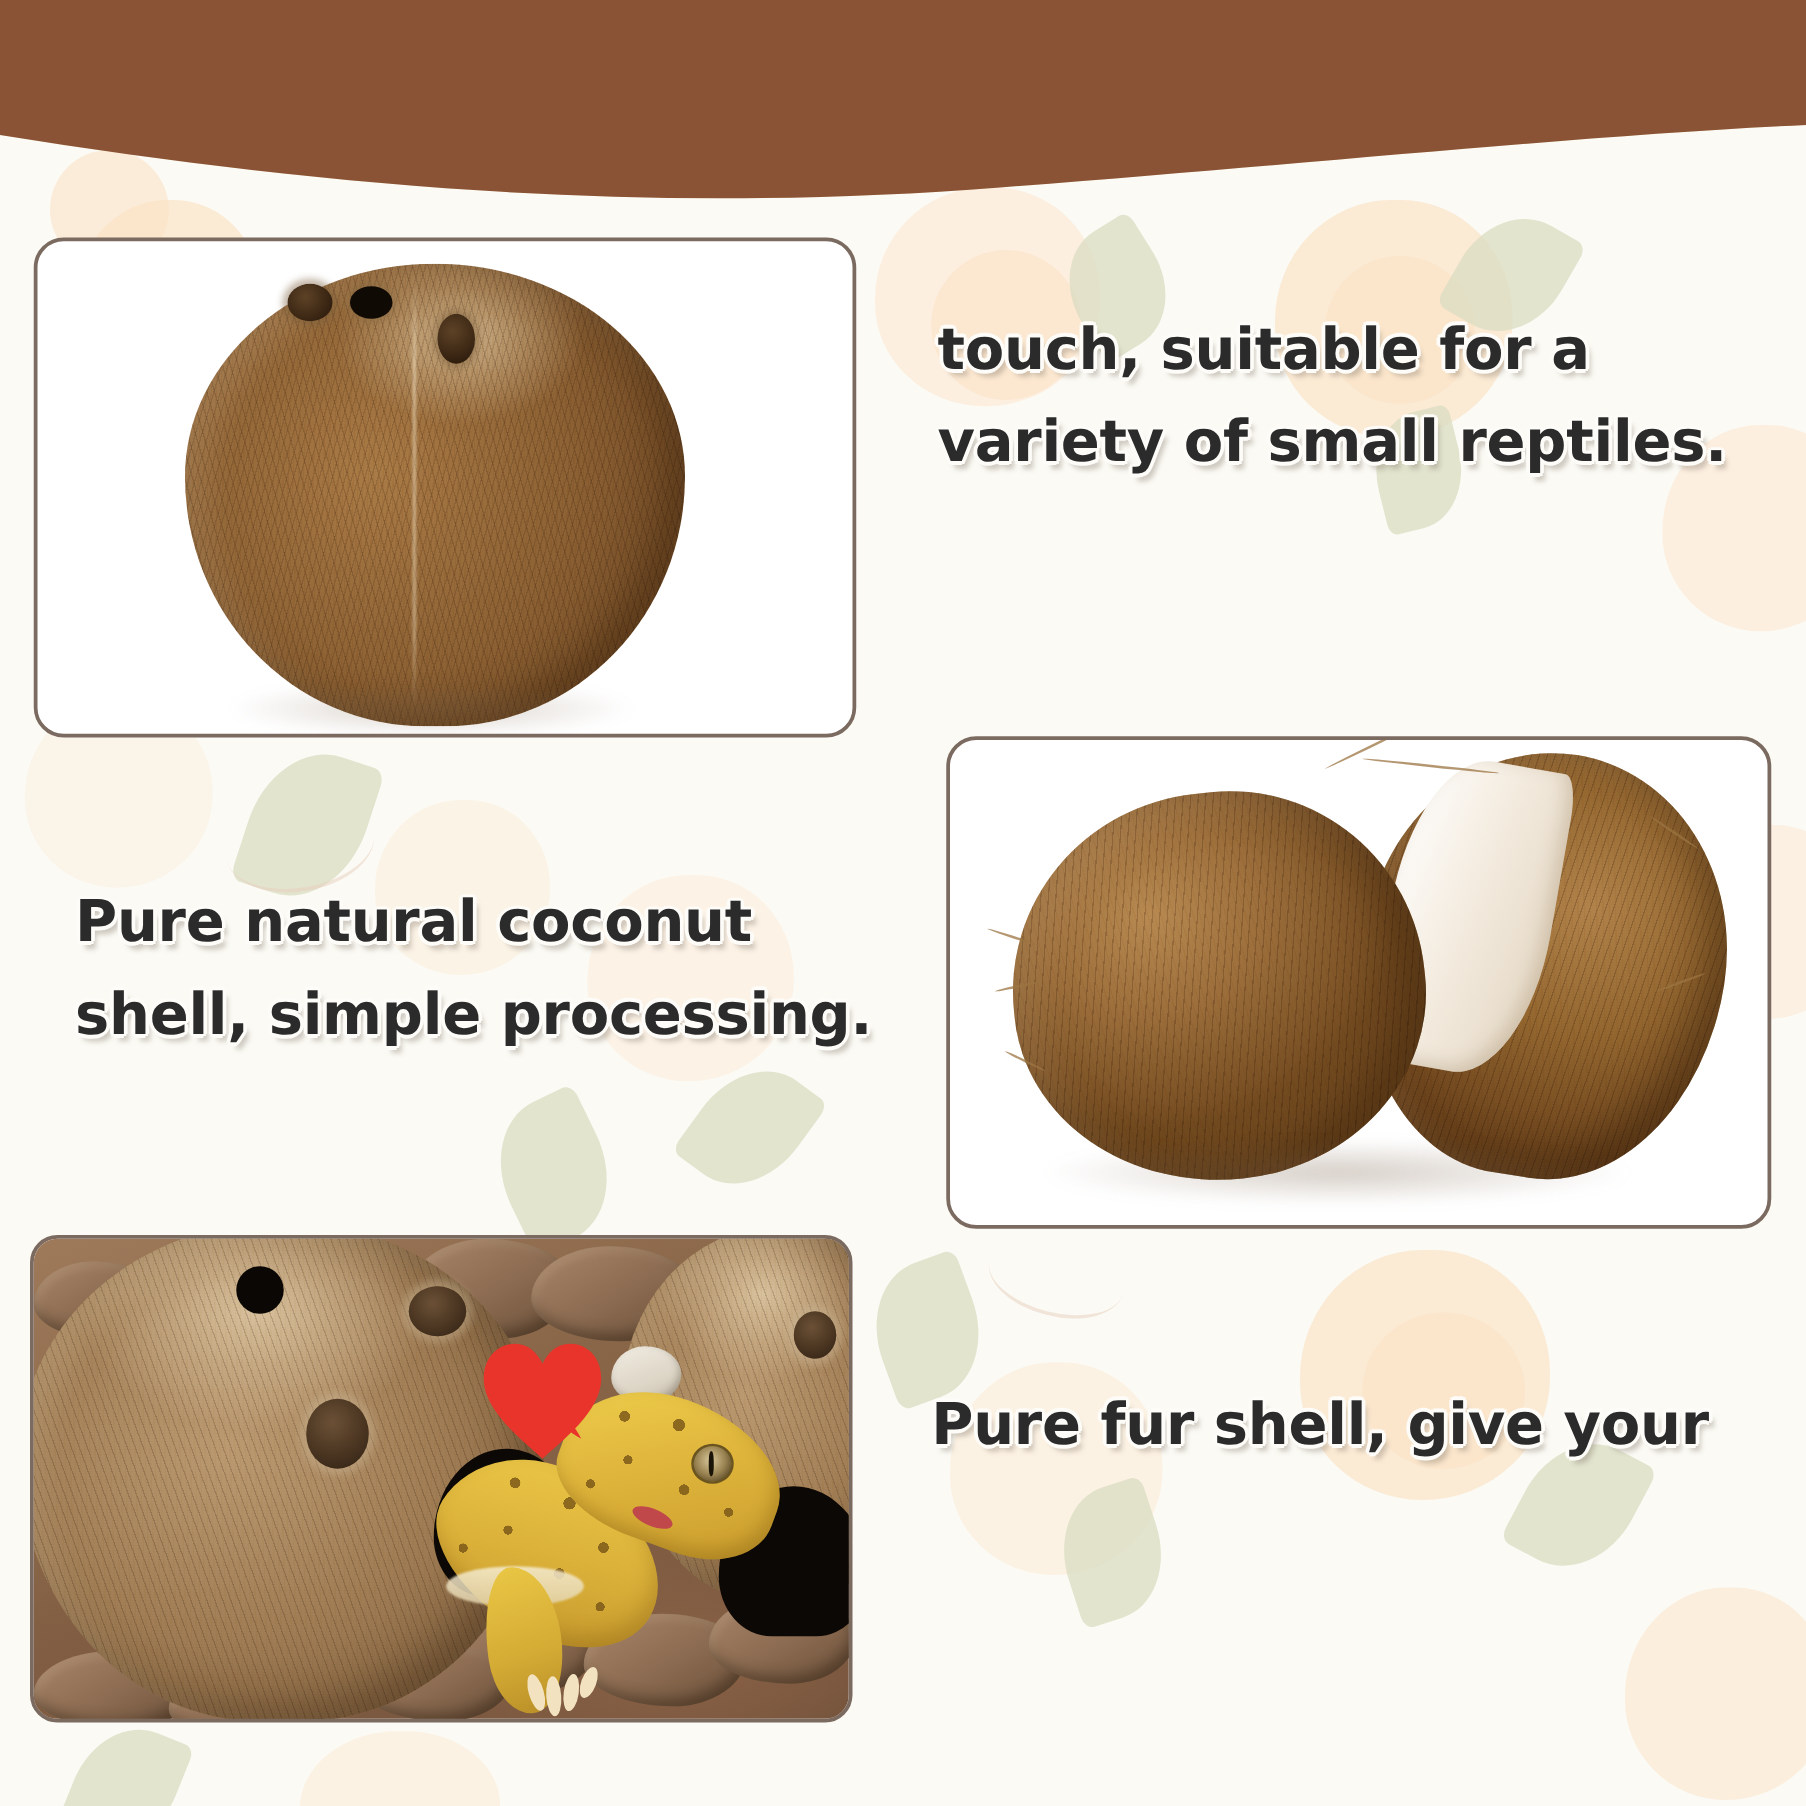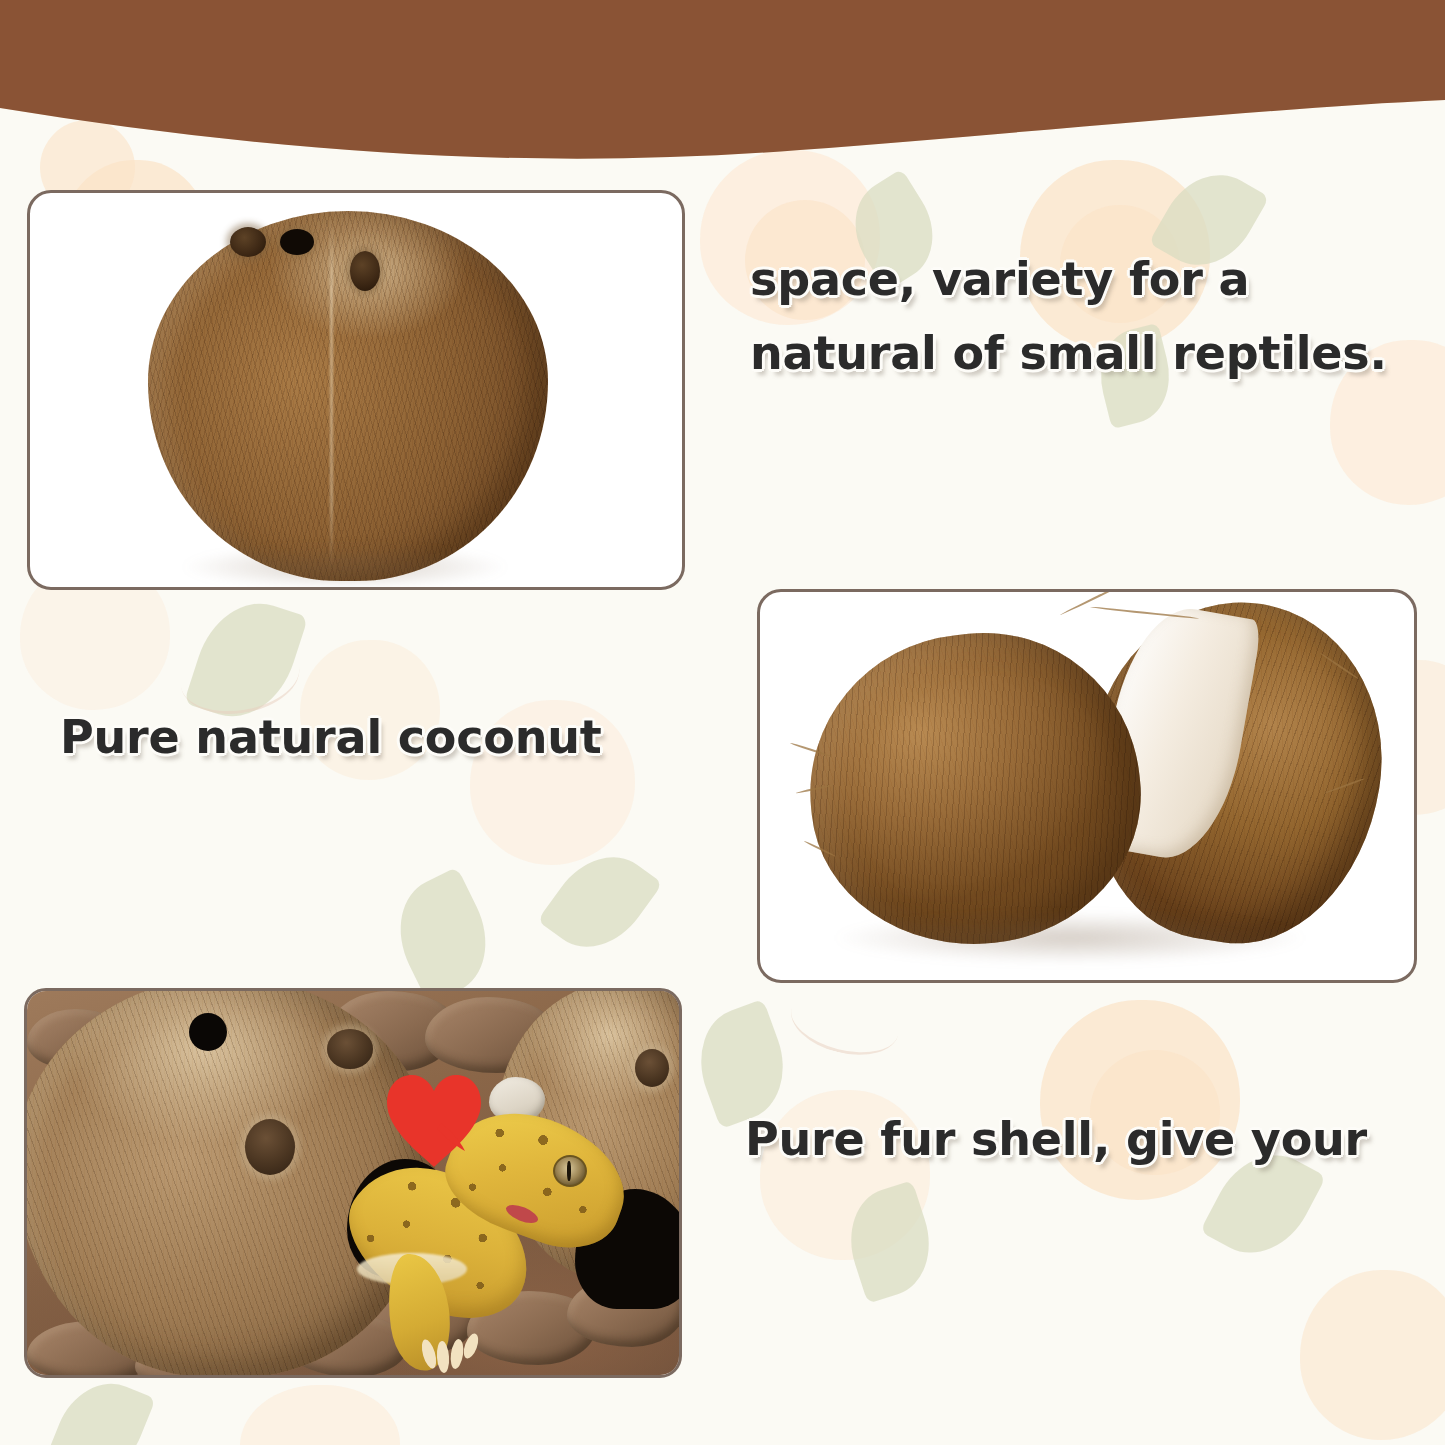--- a/index.html
+++ b/index.html
@@ -473,25 +473,26 @@
       <div class="heart-sticker" style="left:352px; top:76px; width:110px; height:106px;">
         <svg width="110" height="106" viewBox="0 0 110 106" xmlns="http://www.w3.org/2000/svg">
           <path d="M55,100 C40,86 8,62 8,36 C8,18 20,8 33,8 C43,8 51,15 55,24 C59,15 67,8 77,8 C90,8 102,18 102,36 C102,62 70,86 55,100 Z" fill="#e8342a"></path>
           <path d="M62,56 C70,62 80,72 86,84 C78,80 66,70 58,62 Z" fill="#e8342a"></path>
         </svg>
       </div>
     </div>
   </div>
 
   <div class="caption" id="caption-1">
-    <span class="ln">space, variety for a</span>
-    <span class="ln">natural of small reptiles.</span>
+    <span class="ln">touch, suitable for a</span>
+    <span class="ln">variety of small reptiles.</span>
   </div>
 
   <div class="caption" id="caption-2">
     <span class="ln">Pure natural coconut</span>
+    <span class="ln">shell, simple processing.</span>
   </div>
 
   <div class="caption" id="caption-3">
     <span class="ln">Pure fur shell, give your</span>
   </div>
 
 </div>
 
 </body></html>

